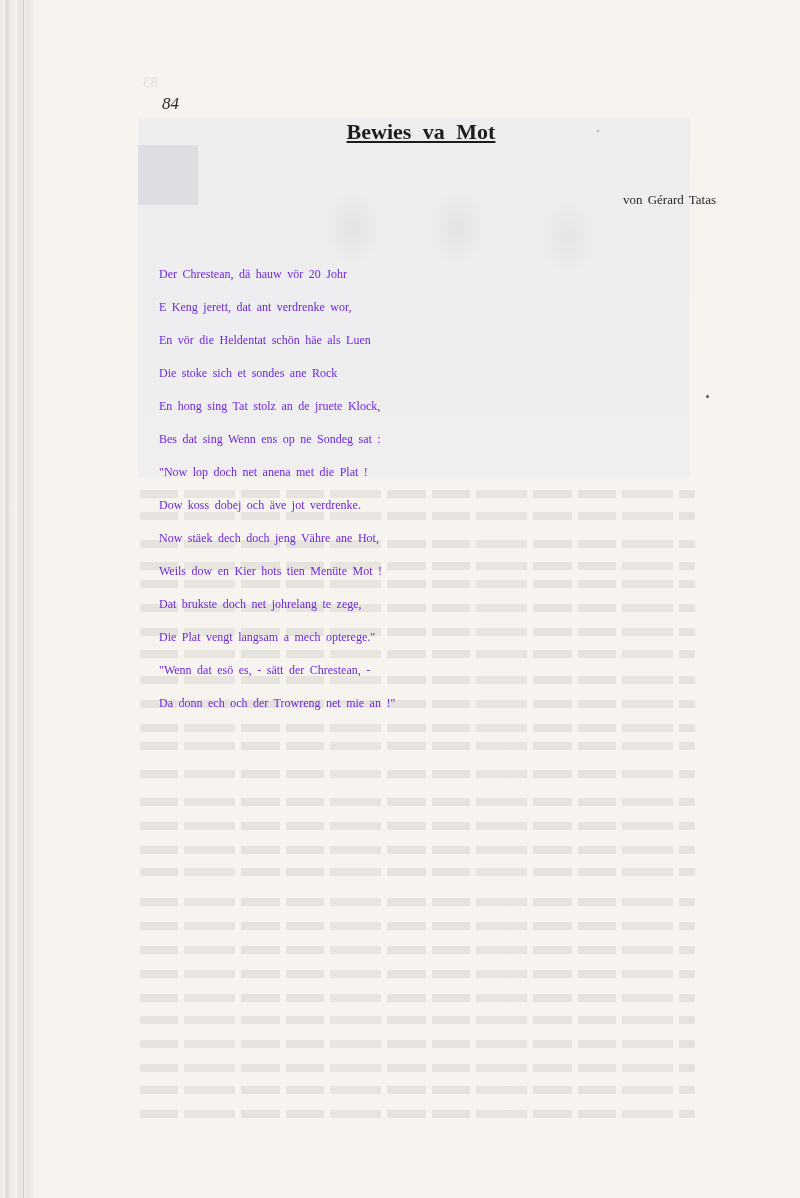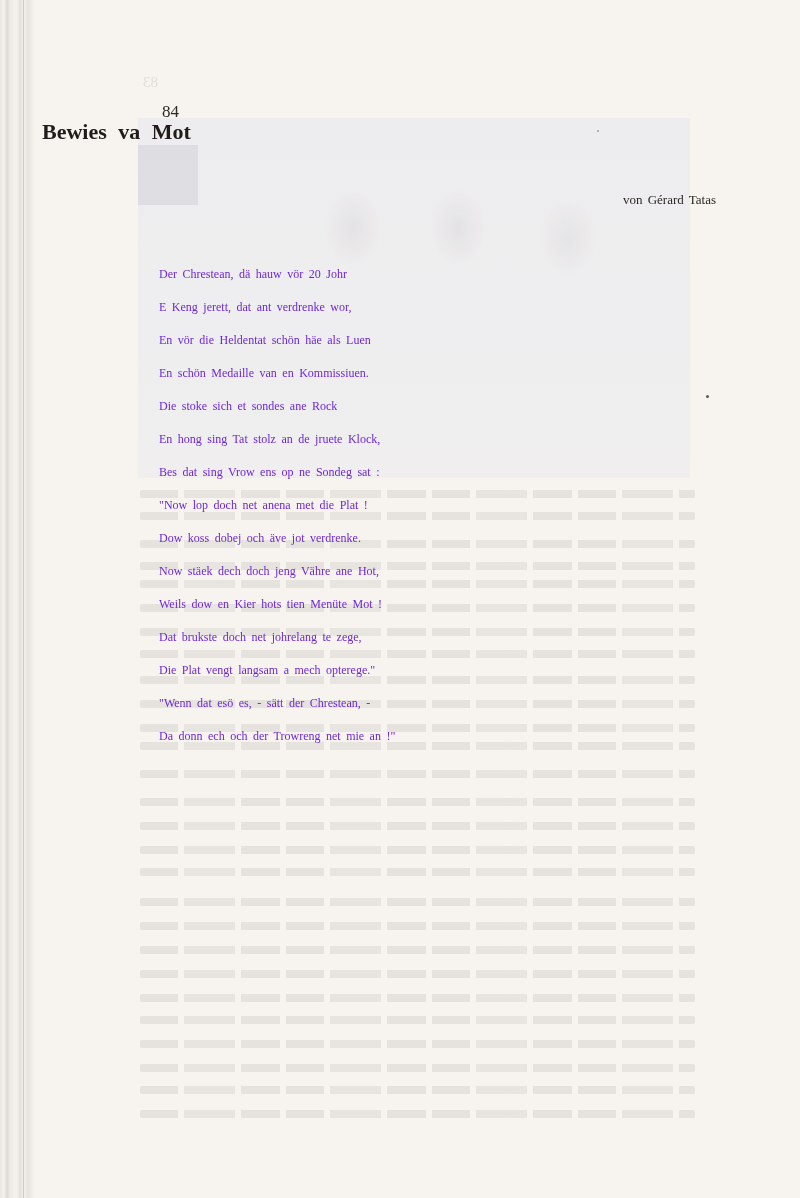--- a/index.html
+++ b/index.html
@@ -64,33 +64,36 @@
     .ghost-page-num {
       position: absolute;
       left: 143px; top: 74px;
       font-size: 15px;
       color: rgba(120,118,115,0.18);
       transform: scaleX(-1);
     }
 
     .page-number {
       position: absolute;
-      left: 162px; top: 102px;
+      left: 162px; top: 94px;
       font-size: 17px;
       color: #2c2926;
+      font-style: italic;
     }
     .title {
       position: absolute;
       left: 0; right: 0;
       top: 119px;
+      text-align: center;
       padding-left: 42px;
       font-size: 22px;
       font-weight: bold;
       word-spacing: 6px;
       color: #1f1c1a;
+      text-decoration: underline;
     }
     .author {
       position: absolute;
       right: 84px; top: 192px;
       font-size: 13px;
       word-spacing: 2px;
       color: #2a2724;
     }
     .poem {
       position: absolute;
@@ -153,24 +156,23 @@
 </div>
 
 <div class="page-number">84</div>
 <h1 class="title" style="margin:0">Bewies va Mot</h1>
 <div class="author">von Gérard Tatas</div>
 
 <ul class="poem">
   <li>Der Chrestean, dä hauw vör 20 Johr</li>
   <li>E Keng jerett, dat ant verdrenke wor,</li>
   <li>En vör die Heldentat schön häe als Luen</li>
-  <li>En schön Medaille van en Kommissiuen.</li>
   <li>Die stoke sich et sondes ane Rock</li>
   <li>En hong sing Tat stolz an de jruete Klock,</li>
-  <li>Bes dat sing Vrow ens op ne Sondeg sat :</li>
+  <li>Bes dat sing Wenn ens op ne Sondeg sat :</li>
   <li>"Now lop doch net anena met die Plat !</li>
   <li>Dow koss dobej och äve jot verdrenke.</li>
   <li>Now stäek dech doch jeng Vähre ane Hot,</li>
   <li>Weils dow en Kier hots tien Menüte Mot !</li>
   <li>Dat brukste doch net johrelang te zege,</li>
   <li>Die Plat vengt langsam a mech opterege."</li>
   <li>"Wenn dat esö es, - sätt der Chrestean, -</li>
   <li>Da donn ech och der Trowreng net mie an !"</li>
 </ul>
 

